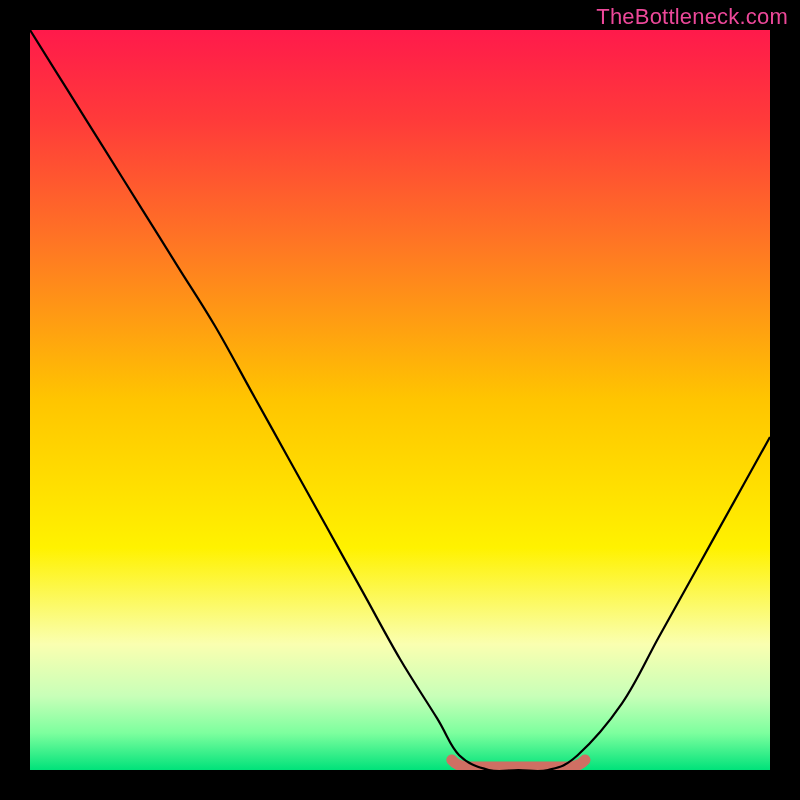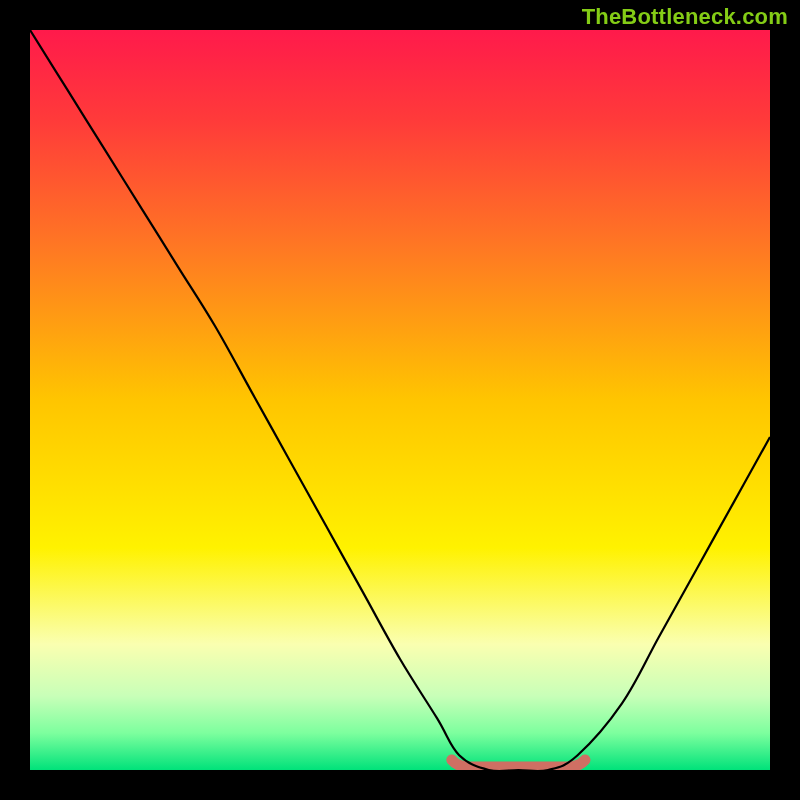--- a/index.html
+++ b/index.html
@@ -8,23 +8,23 @@
     height: 800px;
     background: #000;
     position: relative;
     overflow: hidden;
     font-family: Arial, Helvetica, sans-serif;
   }
   .watermark {
     position: absolute;
     top: 4px;
     right: 12px;
-    color: #84cc16;
+    color: #ec4899;
     font-size: 22px;
-    font-weight: 700;
+    font-weight: 400;
     letter-spacing: 0.2px;
     z-index: 10;
   }
   .plot {
     position: absolute;
     left: 30px;
     top: 30px;
     width: 740px;
     height: 740px;
   }

